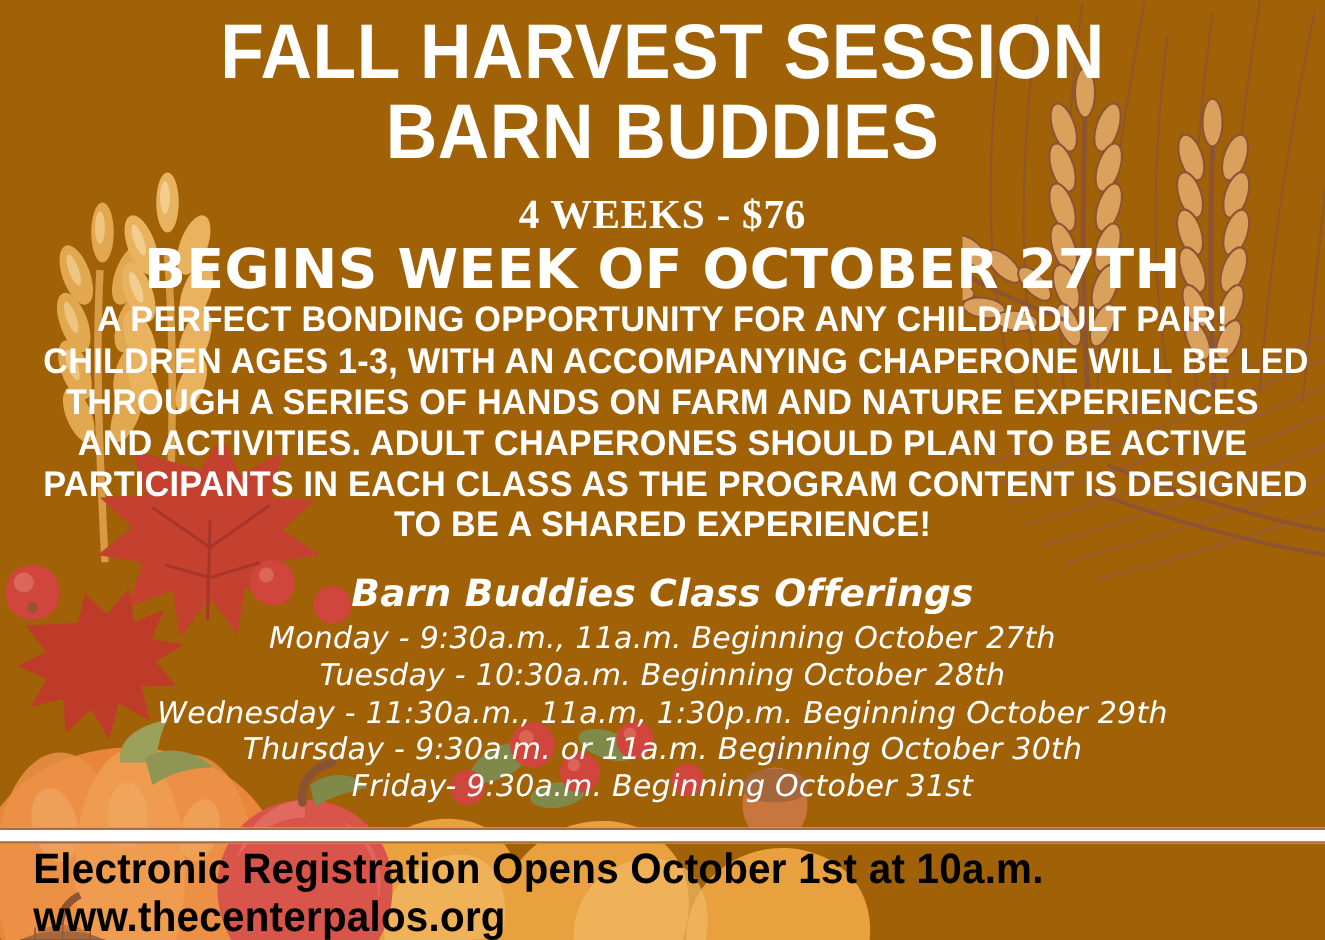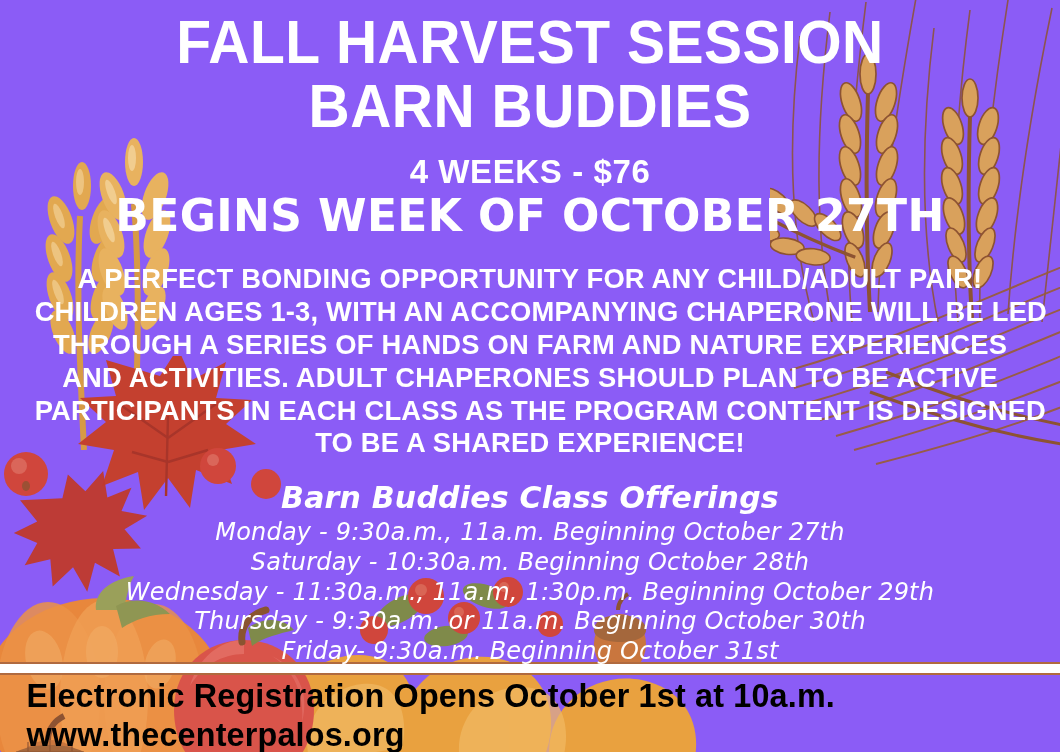--- a/index.html
+++ b/index.html
@@ -5,21 +5,21 @@
   html, body {
     margin: 0;
     padding: 0;
     background: #8d5433;
   }
   #poster {
     position: relative;
     width: 1060px;
     height: 752px;
     overflow: hidden;
-    background: #8b5cf6;
+    background: #a16207;
     font-family: "Liberation Sans", sans-serif;
     -webkit-font-smoothing: antialiased;
   }
 
   
   .art {
     position: absolute;
     pointer-events: none;
   }
   #art-top-right   { top: -8px;  right: -10px; width: 300px; height: 330px; }
@@ -48,38 +48,37 @@
     letter-spacing: 0.5px;
     transform: scaleX(0.92);
     text-transform: uppercase;
     white-space: nowrap;
   }
 
   .subtitle-block {
     margin-top: 16px;
   }
   .sub-line-1 {
-    font-family: Liberation Sans, sans-serif;
+    font-family: Liberation Serif, serif;
     font-weight: 700;
     font-size: 33px;
     line-height: 1.12;
     letter-spacing: 0.6px;
     text-transform: uppercase;
   }
   .sub-line-2 {
     font-family: "DejaVu Sans", sans-serif;
     font-weight: 700;
     font-size: 44px;
     line-height: 1.12;
     letter-spacing: 0.4px;
     text-transform: uppercase;
   }
 
   .body-block {
-    margin-top: 22px;
     padding: 0 14px;
   }
   .body-line {
     font-family: "Liberation Sans Narrow", "Liberation Sans", sans-serif;
     font-weight: 700;
     font-size: 28.5px;
     line-height: 1.155;
     letter-spacing: 0.2px;
     transform: scaleX(0.96);
     text-transform: uppercase;
@@ -388,21 +387,21 @@
       <div class="body-line">THROUGH A SERIES OF HANDS ON FARM AND NATURE EXPERIENCES</div>
       <div class="body-line">AND ACTIVITIES.  ADULT CHAPERONES SHOULD PLAN TO BE ACTIVE</div>
       <div class="body-line">PARTICIPANTS IN EACH CLASS AS THE PROGRAM CONTENT IS DESIGNED</div>
       <div class="body-line">TO BE A SHARED EXPERIENCE!</div>
     </div>
 
     <div class="offer-heading">Barn Buddies Class Offerings</div>
 
     <div class="schedule">
       <div class="schedule-line">Monday - 9:30a.m., 11a.m. Beginning October 27th</div>
-      <div class="schedule-line">Saturday - 10:30a.m. Beginning October 28th</div>
+      <div class="schedule-line">Tuesday - 10:30a.m. Beginning October 28th</div>
       <div class="schedule-line">Wednesday - 11:30a.m., 11a.m, 1:30p.m. Beginning October 29th</div>
       <div class="schedule-line">Thursday - 9:30a.m. or 11a.m. Beginning October 30th</div>
       <div class="schedule-line">Friday- 9:30a.m. Beginning October 31st</div>
     </div>
   </div>
 
   <div class="divider"></div>
 
   <div class="footer">
     <div class="footer-line">Electronic Registration Opens October 1st at 10a.m.</div>

